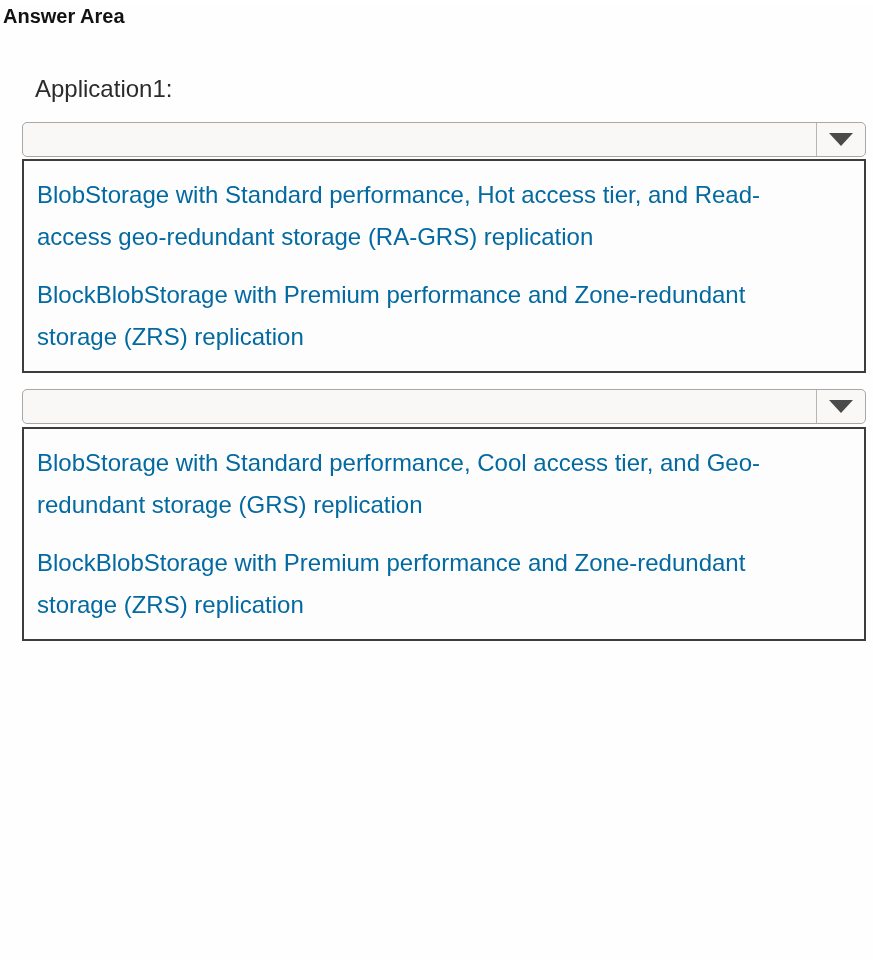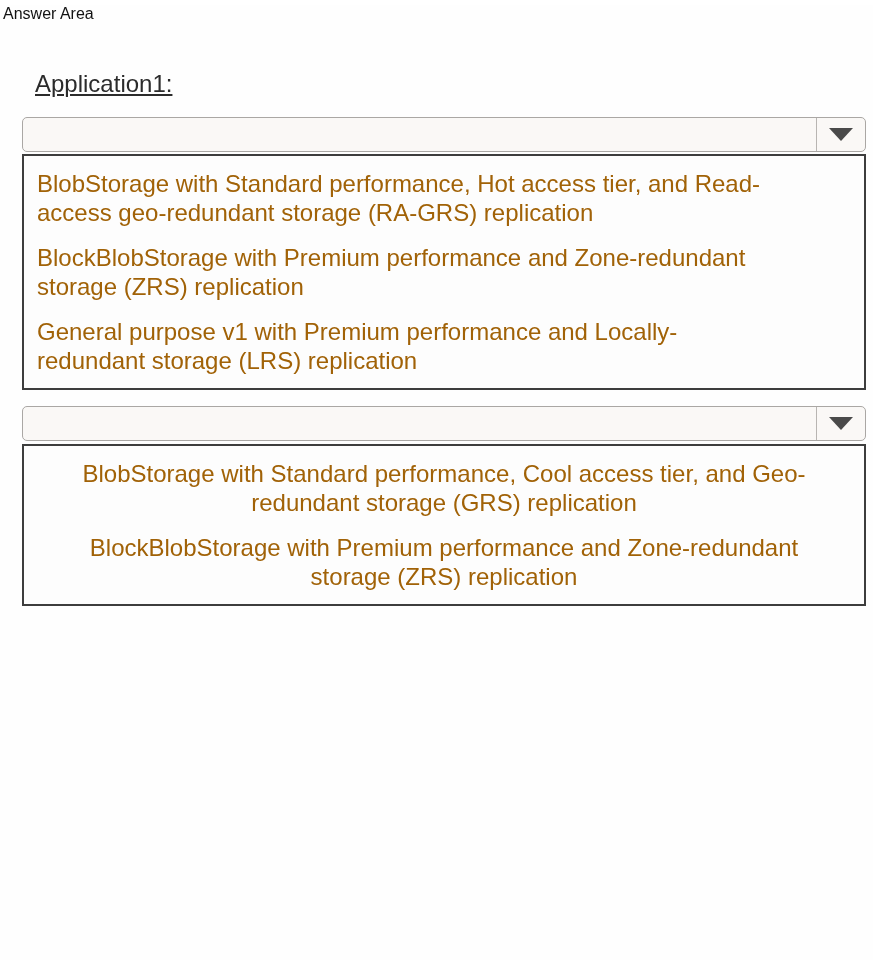--- a/index.html
+++ b/index.html
@@ -8,32 +8,32 @@
     width: 873px;
     height: 960px;
     font-family: "Liberation Sans", sans-serif;
     color: #262626;
     overflow: hidden;
   }
   .page { position: relative; width: 873px; height: 960px; background: #fefefe; }
 
   .title {
     margin: 5px 0 8px 3px;
-    font-size: 16px;
-    font-weight: normal;
+    font-size: 20px;
+    font-weight: bold;
     color: #121212;
   }
 
   .app-label {
     font-size: 24px;
     line-height: 28px;
     color: #2b2b2b;
     margin-left: 35px;
   }
-  .app-label-1 { margin-top: 47px; text-decoration: underline; }
+  .app-label-1 { margin-top: 47px; }
   .app-label-2 { margin-top: 24px; }
 
   .dropdown {
     margin-left: 22px;
     width: 842px;
     height: 33px;
     border: 1px solid #aaa7a4;
     border-radius: 5px;
     background: #faf8f6;
     display: flex;
@@ -68,26 +68,26 @@
   }
 
   .options-box {
     margin-left: 22px;
     margin-top: 2px;
     width: 820px;
     border: 2px solid #3d3d3d;
     background: #fdfdfd;
     padding: 5px 10px;
   }
-  .options-box-2 { margin-top: 3px; text-align: center; }
+  .options-box-2 { margin-top: 3px; }
 
   .option {
     font-size: 24px;
-    line-height: 29px;
-    color: #a16207;
+    line-height: 42px;
+    color: #0369a1;
     padding: 8px 3px;
     white-space: pre-line;
     cursor: pointer;
   }
 </style>
 </head>
 <body>
 
 <div class="page">
 
@@ -100,22 +100,20 @@
     <div class="dropdown-arrow-cell">
       <span class="arrow-glyph"></span>
     </div>
   </div>
 
   <div class="options-box options-box-1">
     <div class="option">BlobStorage with Standard performance, Hot access tier, and Read-
 access geo-redundant storage (RA-GRS) replication</div>
     <div class="option">BlockBlobStorage with Premium performance and Zone-redundant
 storage (ZRS) replication</div>
-    <div class="option">General purpose v1 with Premium performance and Locally-
-redundant storage (LRS) replication</div>
   </div>
 
 
   <div class="dropdown dropdown-2">
     <div class="dropdown-value"></div>
     <div class="dropdown-arrow-cell">
       <span class="arrow-glyph"></span>
     </div>
   </div>
 

